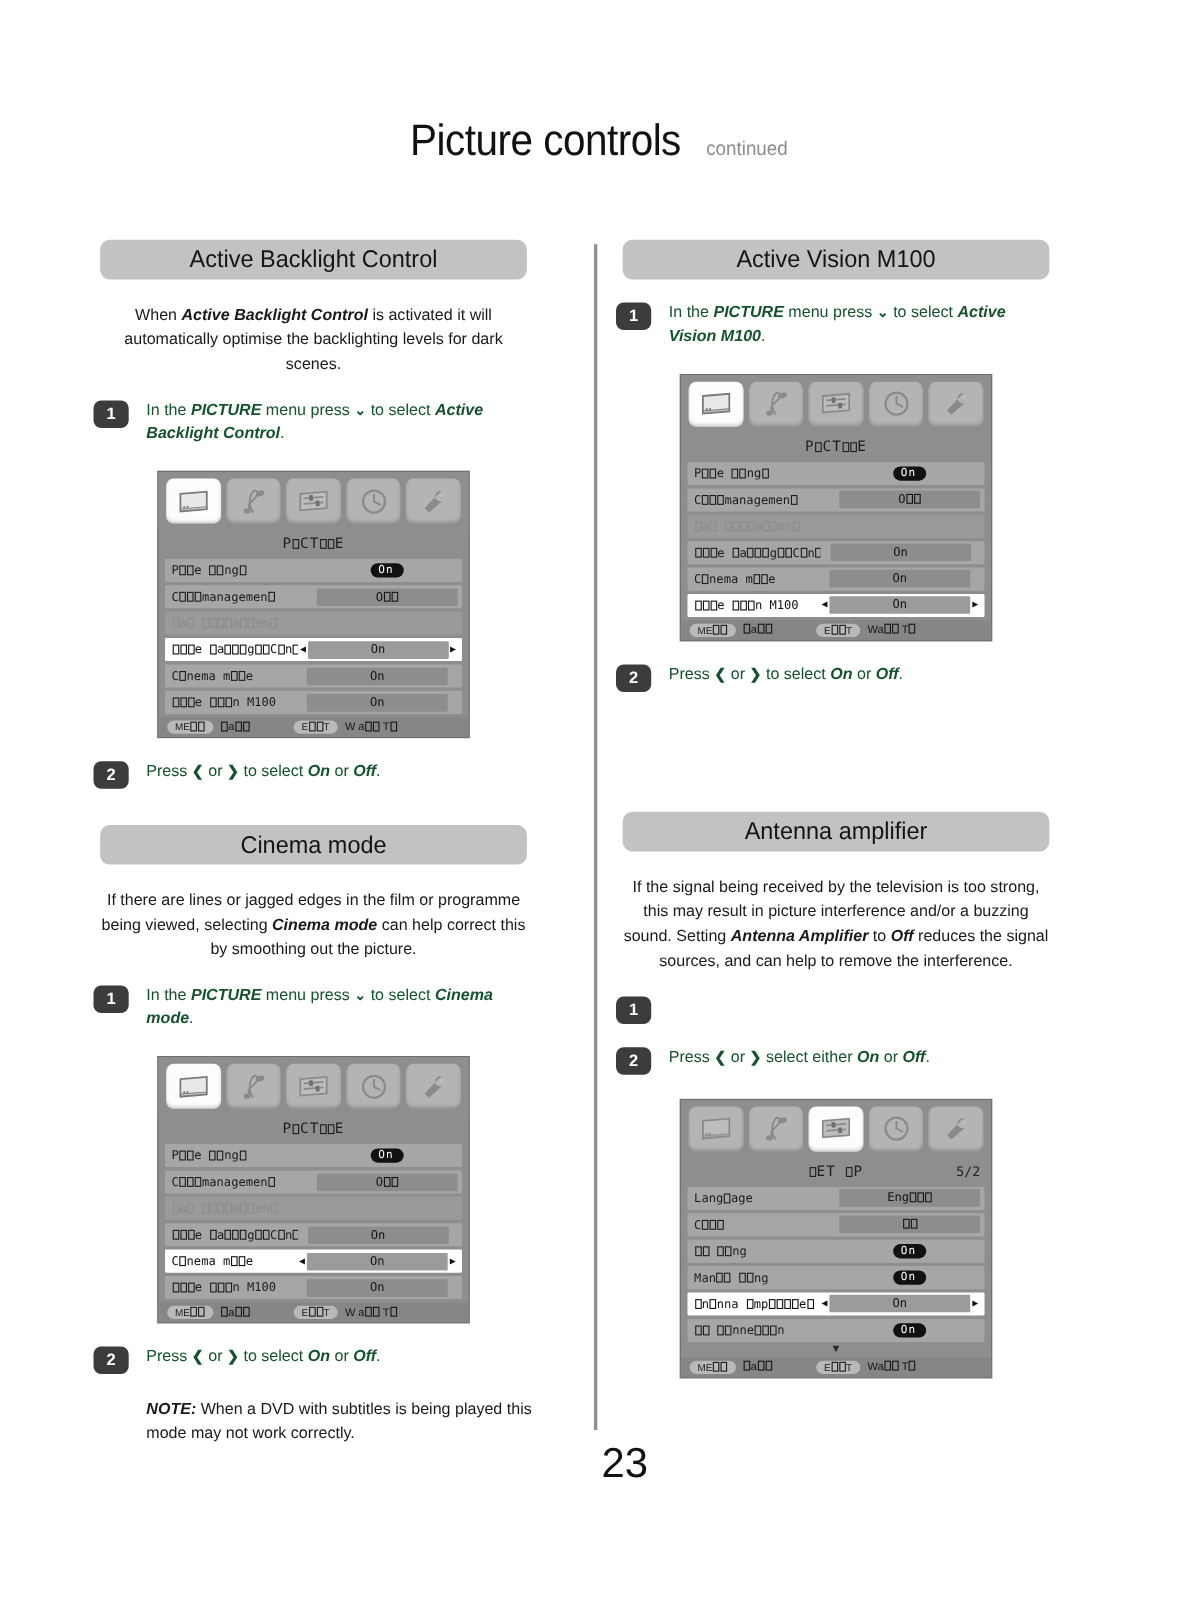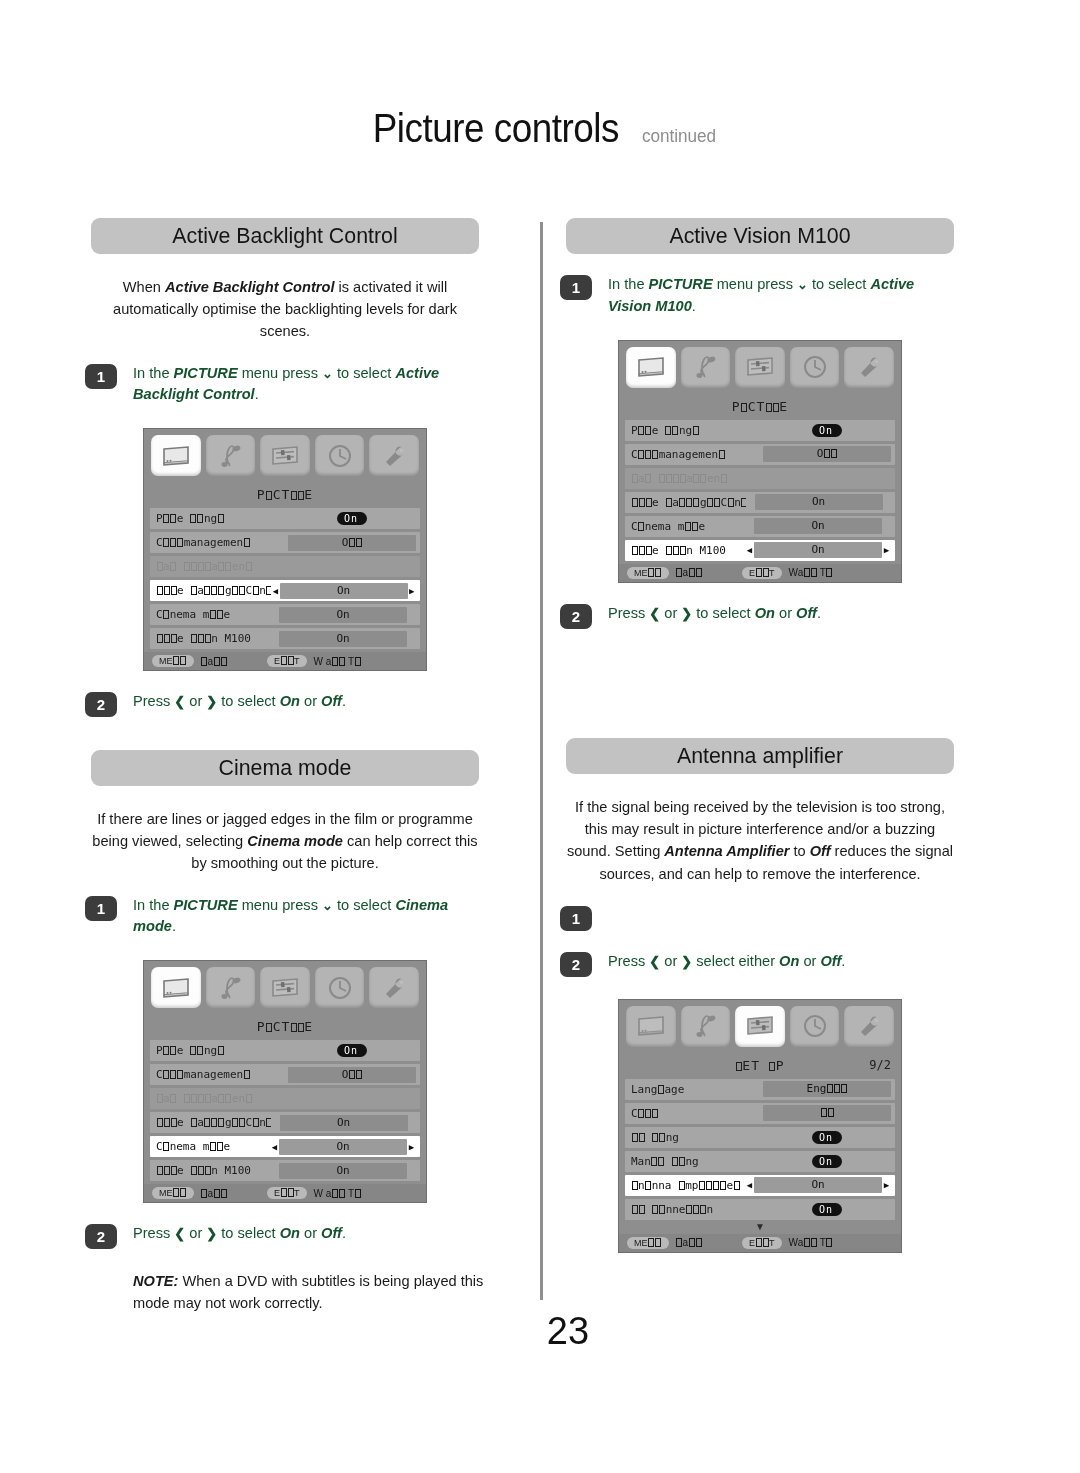--- a/index.html
+++ b/index.html
@@ -513,21 +513,21 @@
                 <path d="M13 6 L13 13 L19 16" fill="none" stroke="#8a8a8a" stroke-width="1.8"></path>
               </svg>
           </div>
           <div class="osd-icon">
             <svg width="26" height="26" viewBox="0 0 26 26">
                 <path d="M21 4 a4.5 4.5 0 1 0 1.5 7 L9 23 L5 19 L17.5 5.8 A4.5 4.5 0 0 1 21 4 Z" fill="#8a8a8a"></path>
                 <circle cx="20.5" cy="7.5" r="1.8" fill="#bdbdbd"></circle>
               </svg>
           </div>
         </div>
-        <div class="osd-title"><span class="tofu"></span>ET <span class="tofu"></span>P<span class="pgnum">9/2</span></div>
+        <div class="osd-title"><span class="tofu"></span>ET <span class="tofu"></span>P<span class="pgnum">5/2</span></div>
         <div class="osd-rows">
           <div class="osd-row">
             <div class="osd-label">Lang<span class="tofu"></span>age</div>
             <div class="osd-value">Eng<span class="tofu"></span><span class="tofu"></span><span class="tofu"></span></div>
           </div>
           <div class="osd-row">
             <div class="osd-label">C<span class="tofu"></span><span class="tofu"></span><span class="tofu"></span></div>
             <div class="osd-value"><span class="tofu"></span><span class="tofu"></span></div>
           </div>
           <div class="osd-row">

